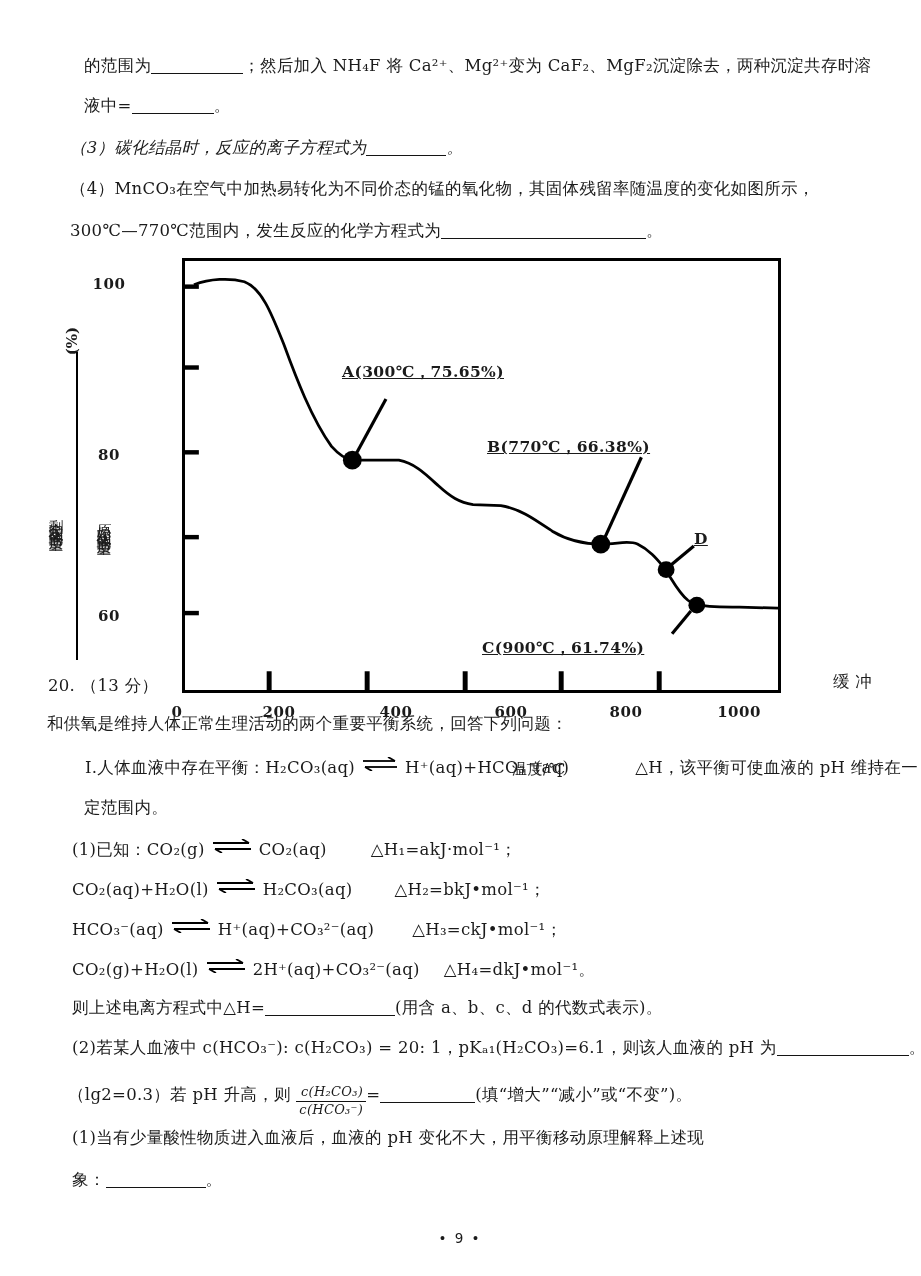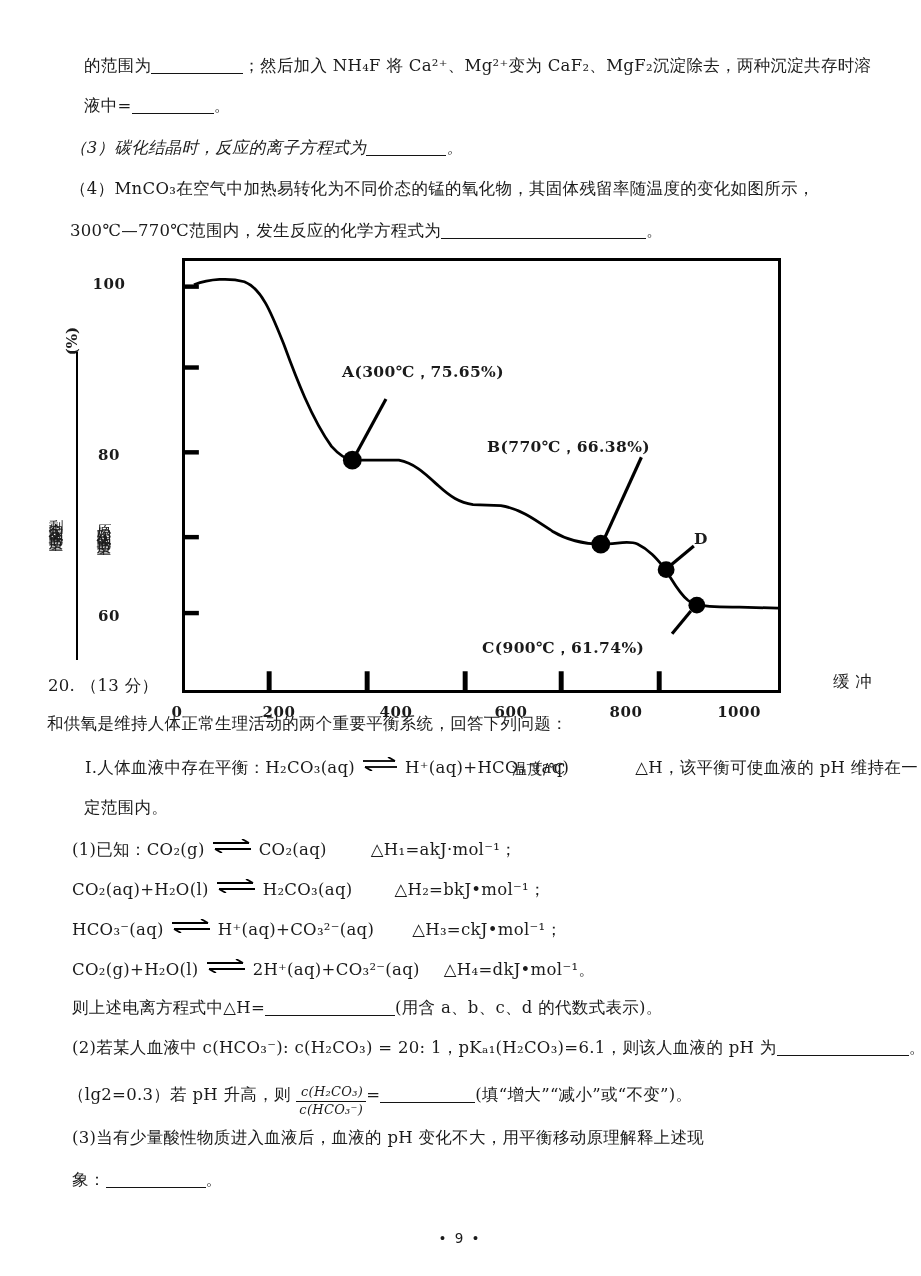--- a/index.html
+++ b/index.html
@@ -12,21 +12,21 @@
   .blank{display:inline-block;border-bottom:1.6px solid #141414;height:1em;vertical-align:-3px;}
   .gap{display:inline-block;}
   .eqarrow{display:inline-block;vertical-align:2px;margin:0 7px;}
   .dh{margin-left:36px;}
   
   .plotbox{position:absolute;left:182px;top:258px;width:593px;height:429px;border:3px solid #000;}
   .plotbox svg{position:absolute;left:0;top:0;}
   .ticklabel{position:absolute;font-weight:700;font-size:15px;letter-spacing:0.5px;}
   .xlab{width:56px;text-align:center;top:703px;}
   .ylab{width:36px;text-align:center;}
-  .ptlabel{position:absolute;font-weight:700;font-size:15.5px;white-space:nowrap;letter-spacing:0.4px;}
+  .ptlabel{position:absolute;font-weight:700;font-size:15.5px;white-space:nowrap;letter-spacing:0.4px;text-decoration:underline;}
   .vtext{position:absolute;writing-mode:vertical-rl;text-orientation:upright;font-size:15px;letter-spacing:3px;white-space:nowrap;}
   .fracbar-v{position:absolute;left:76px;top:352px;height:308px;border-left:2.5px solid #000;}
   .pct-rot{position:absolute;left:58px;top:332px;font-weight:700;font-size:15px;transform:rotate(-90deg);transform-origin:center;}
   
   .frac{display:inline-block;text-align:right;vertical-align:-14px;font-size:13px;line-height:1.15;margin:0 0;}
   .frac .num{display:block;border-bottom:1.5px solid #111;padding:0 3px 1px 3px;font-style:italic;}
   .frac .den{display:block;padding:1px 3px 0 3px;font-style:italic;}
   .footer{position:absolute;left:400px;top:1230px;width:120px;text-align:center;font-size:13.5px;font-family:"DejaVu Sans",sans-serif;letter-spacing:2px;}
 </style>
 </head>
@@ -163,18 +163,18 @@
 <div class="ln" style="left:72px;top:998px;text-align:right;">
   <span>则上述电离方程式中△H=</span><span class="blank" style="width:130px;"></span><span>(用含 a、b、c、d 的代数式表示)。</span>
 </div>
 <div class="ln" style="left:72px;top:1038px;">
   <span>(2)若某人血液中 c(HCO₃⁻): c(H₂CO₃) = 20: 1，pKₐ₁(H₂CO₃)=6.1，则该人血液的 pH 为</span><span class="blank" style="width:132px;"></span><span>。</span>
 </div>
 <div class="ln" style="left:68px;top:1085px;">
   <span>（lg2=0.3）若 pH 升高，则</span>
   <span class="frac"><span class="num">c(H₂CO₃)</span><span class="den">c(HCO₃⁻)</span></span><span>=</span><span class="blank" style="width:95px;"></span><span>(填“增大”“减小”或“不变”)。</span>
 </div>
-<div class="ln" style="left:72px;top:1128px;">(3)当有少量酸性物质进入血液后，血液的 pH 变化不大，用平衡移动原理解释上述现</div>
+<div class="ln" style="left:72px;top:1128px;">(1)当有少量酸性物质进入血液后，血液的 pH 变化不大，用平衡移动原理解释上述现</div>
 <div class="ln" style="left:72px;top:1170px;">
   <span>象：</span><span class="blank" style="width:100px;"></span><span>。</span>
 </div>
 
 <div class="footer">• 9 •</div>
 
 </body></html>

